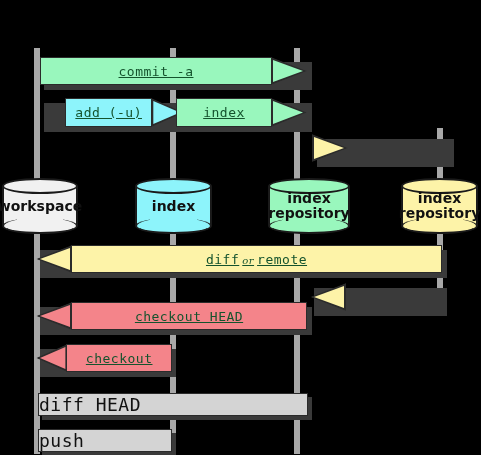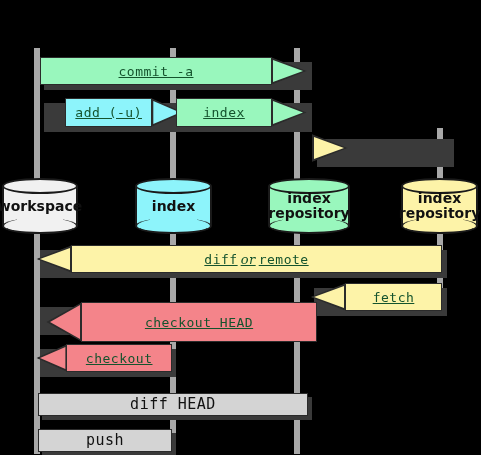--- a/index.html
+++ b/index.html
@@ -6,22 +6,22 @@
   #stage{
     position:relative;
     width:481px;height:455px;
     background:#000000;
     overflow:hidden;
     font-family:"DejaVu Sans Mono", monospace;
   }
   .vline{position:absolute;background:#a8a8a8;width:6px;}
   
   .bar{position:absolute;box-sizing:border-box;border:1px solid #2b2b2b;
-       display:flex;align-items:center;justify-content:center;
-       color:#111;font-size:15px;letter-spacing:0.5px;white-space:nowrap;}
+       display:flex;align-items:center;justify-content:flex-start;
+       color:#111;font-size:18px;letter-spacing:0.5px;white-space:nowrap;}
   .bar .lbl{line-height:1;}
   
   .arrow{position:absolute;display:flex;align-items:center;}
   .arrow .body{position:relative;box-sizing:border-box;height:100%;
        display:flex;align-items:center;justify-content:center;
        border:1px solid #2b2b2b;
        color:#14532d;font-size:13px;letter-spacing:0.5px;white-space:nowrap;text-decoration:underline;}
   .arrow .head{position:relative;height:100%;}
   .arrow.right .head{clip-path:polygon(0 0,100% 50%,0 100%);}
   .arrow.left  .head{clip-path:polygon(100% 0,0 50%,100% 100%);}
@@ -33,21 +33,21 @@
        border-left:2px solid #1a1a1a;border-right:2px solid #1a1a1a;}
   .cyl .ctop{position:absolute;left:0;right:0;top:0;height:16px;
        border-radius:50%/50%;border:2px solid #1a1a1a;box-sizing:border-box;}
   .cyl .cbot{position:absolute;left:0;right:0;bottom:0;height:16px;
        border-radius:50%/50%;border:2px solid #1a1a1a;border-top:none;box-sizing:border-box;}
   .cyl .clabel{position:absolute;inset:0;display:flex;flex-direction:column;
        align-items:center;justify-content:center;
        font-family:"DejaVu Sans", sans-serif;font-weight:700;font-size:14px;
        color:#111;line-height:1.05;text-align:center;z-index:5;}
   .shadow{position:absolute;background:#3a3a3a;}
-  em.or{font-style:italic;font-family:"DejaVu Serif",serif;font-size:13px;padding:0 3px;margin-top:14px;}
+  em.or{font-style:italic;font-family:"DejaVu Serif",serif;font-size:10px;padding:0 3px;margin-top:14px;}
 </style>
 </head>
 <body>
 
 <div id="stage">
 
   <div class="vline" style="left:34px; top:48px;  height:406px;"></div>
   <div class="vline" style="left:170px;top:48px;  height:406px;"></div>
   <div class="vline" style="left:294px;top:48px;  height:406px;"></div>
   <div class="vline" style="left:437px;top:128px; height:186px;"></div>
@@ -141,27 +141,24 @@
       <span class="lbl"><span>diff</span><em class="or">or</em><span>remote</span></span>
     </div>
   </div>
 
   <div class="shadow" style="left:314px;top:288px;width:133px;height:28px;"></div>
   <div class="arrow left" style="left:310px;top:283px;width:133px;height:28px;">
     <div class="head" style="width:36px;margin-right:-1px;">
       <div class="headEdge" style="background:#2b2b2b;clip-path:polygon(100% 0,0 50%,100% 100%);"></div>
       <div class="headInner" style="background:#fdf3a8;clip-path:polygon(calc(100% - 2px) 3px,4px 50%,calc(100% - 2px) calc(100% - 3px));"></div>
     </div>
-    <div class="body" style="width:97px;background:#fdf3a8;">
-      <span class="lbl">fetch</span>
-    </div>
   </div>
 
   <div class="shadow" style="left:40px;top:307px;width:272px;height:28px;"></div>
-  <div class="arrow left" style="left:46px;top:302px;width:272px;height:40px;">
+  <div class="arrow left" style="left:36px;top:302px;width:272px;height:28px;">
     <div class="head" style="width:36px;margin-right:-1px;">
       <div class="headEdge" style="background:#2b2b2b;clip-path:polygon(100% 0,0 50%,100% 100%);"></div>
       <div class="headInner" style="background:#f4848a;clip-path:polygon(calc(100% - 2px) 3px,4px 50%,calc(100% - 2px) calc(100% - 3px));"></div>
     </div>
     <div class="body" style="width:236px;background:#f4848a;">
       <span class="lbl">checkout HEAD</span>
     </div>
   </div>
 
   <div class="shadow" style="left:40px;top:349px;width:136px;height:28px;"></div>

